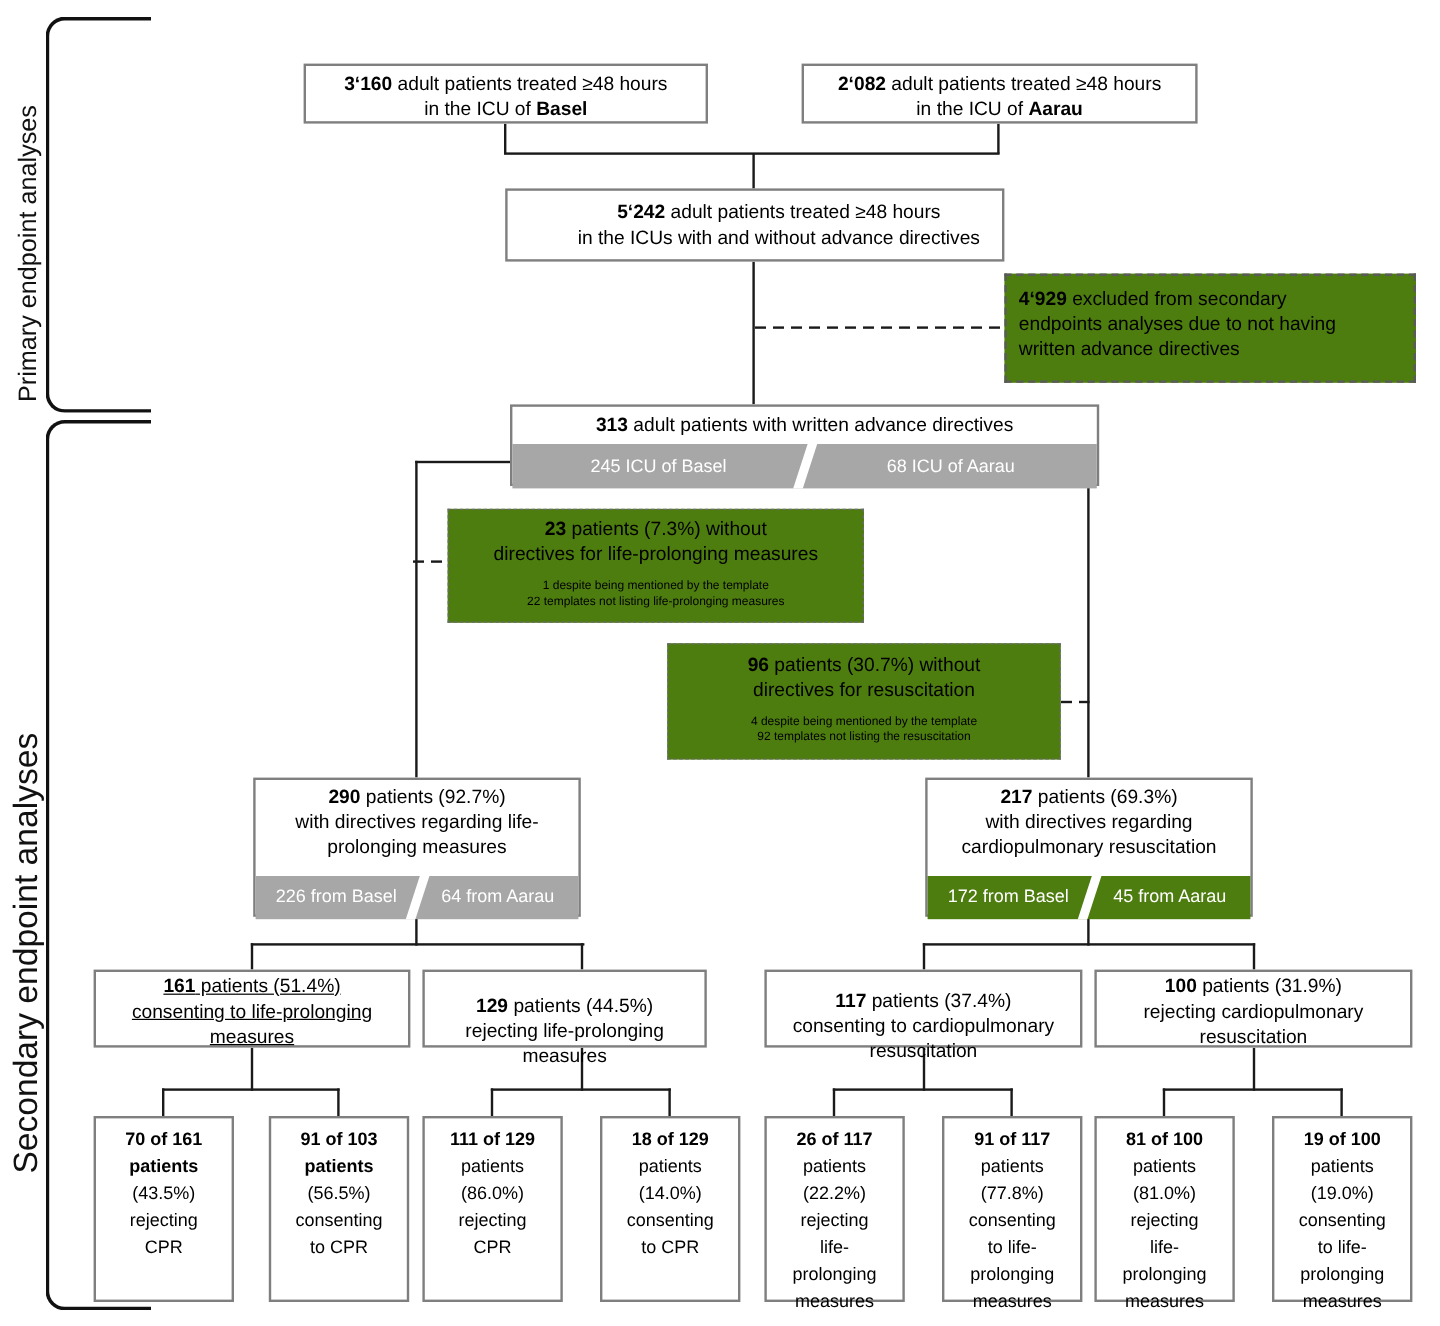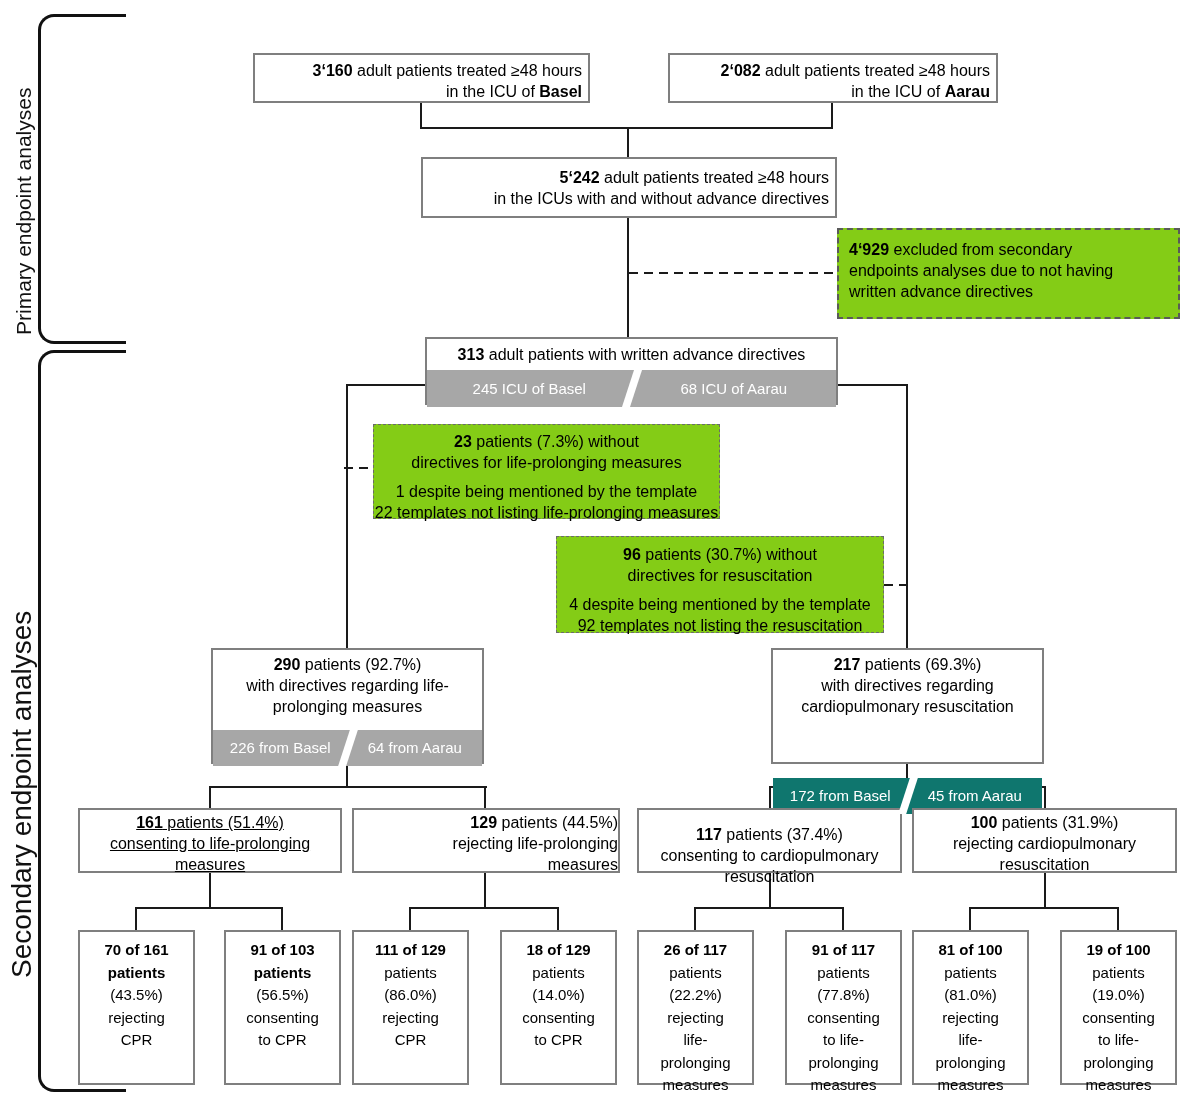--- a/index.html
+++ b/index.html
@@ -6,27 +6,27 @@
   #stage{
     position:relative;width:1200px;height:1105px;background:#fff;
     font-family:"Liberation Sans","DejaVu Sans",sans-serif;color:#000;
     overflow:hidden;
   }
   
   .box{
     position:absolute;box-sizing:border-box;background:#fff;
     border:2px solid #7f7f7f;text-align:center;font-size:16px;line-height:1.32;
   }
-  .box .pad{padding:5px 6px;text-align:right;}
+  .box .pad{padding:5px 6px;}
   .dashedbox{
-    position:absolute;box-sizing:border-box;background:#84cc16;
+    position:absolute;box-sizing:border-box;background:#4d7c0f;
     border:2px dashed #5a5a5a;text-align:center;font-size:16px;line-height:1.32;
   }
   .pre{white-space:pre-line;}
-  .sub{font-size:16px;line-height:1.3;margin-top:9px;}
+  .sub{font-size:10px;line-height:1.3;margin-top:9px;}
   .leftalign{text-align:left;padding:9px 10px;}
   
   .bar{
     position:relative;overflow:hidden;display:flex;align-items:center;
     color:#fff;font-size:15px;
   }
   .bar .cell{flex:1 1 0;text-align:center;position:relative;z-index:1;}
   .slash{
     position:absolute;left:calc(50% - 4px);top:-4px;bottom:-4px;width:8px;
     background:#fff;transform:skewX(-18deg);z-index:2;
@@ -118,21 +118,21 @@
     <div class="pad" style="padding-top:8px;">
       <div><b>5‘242</b><span> adult patients treated ≥48 hours</span></div>
       <div>in the ICUs with and without advance directives</div>
     </div>
   </div>
 
   <div class="dashedbox leftalign pre" style="left:837px;top:228px;width:343px;height:91px;"><b>4‘929</b><span> excluded from secondary
 endpoints analyses due to not having
 written advance directives</span></div>
 
-  <div class="box" style="left:425px;top:337px;width:413px;height:68px;border-color:#7f7f7f;">
+  <div class="box" style="left:425px;top:337px;width:491px;height:68px;border-color:#7f7f7f;">
     <div style="height:31px;line-height:31px;"><b>313</b><span> adult patients with written advance directives</span></div>
     <div class="bar" style="height:37px;background:#a7a7a7;">
       <span class="cell">245 ICU of Basel</span>
       <span class="slash"></span>
       <span class="cell">68 ICU of Aarau</span>
     </div>
   </div>
 
   <div class="dashedbox" style="left:373px;top:424px;width:347px;height:95px;border-width:1.5px;border-color:#6b6b6b;">
     <div class="pre" style="padding-top:6px;"><b>23</b><span> patients (7.3%) without
@@ -156,31 +156,31 @@
       <span class="cell">226 from Basel</span>
       <span class="slash"></span>
       <span class="cell">64 from Aarau</span>
     </div>
   </div>
 
   <div class="box" style="left:771px;top:648px;width:273px;height:116px;">
     <div class="pre" style="height:80px;padding-top:4px;box-sizing:border-box;"><b>217</b><span> patients (69.3%)
 with directives regarding
 cardiopulmonary resuscitation</span></div>
-    <div class="bar" style="height:36px;background:#0f766e;margin-top:48px;">
+    <div class="bar" style="height:36px;background:#4d7c0f;">
       <span class="cell">172 from Basel</span>
       <span class="slash"></span>
       <span class="cell">45 from Aarau</span>
     </div>
   </div>
 
   <div class="box pre" style="left:78px;top:808px;width:264px;height:65px;padding-top:2px;text-decoration:underline;"><b>161</b><span> patients (51.4%)
 consenting to life-prolonging
 measures</span></div>
-  <div class="box pre" style="left:352px;top:808px;width:268px;height:65px;padding-top:2px;text-align:right;"><b>129</b><span> patients (44.5%)
+  <div class="box pre" style="left:352px;top:808px;width:237px;height:65px;padding-top:18px;"><b>129</b><span> patients (44.5%)
 rejecting life-prolonging
 measures</span></div>
   <div class="box pre" style="left:637px;top:808px;width:265px;height:65px;padding-top:14px;"><b>117</b><span> patients (37.4%)
 consenting to cardiopulmonary
 resuscitation</span></div>
   <div class="box pre" style="left:912px;top:808px;width:265px;height:65px;padding-top:2px;"><b>100</b><span> patients (31.9%)
 rejecting cardiopulmonary
 resuscitation</span></div>
 
   <div class="box pre leaf" style="left:78px;top:930px;width:117px;height:155px;"><b>70 of 161

